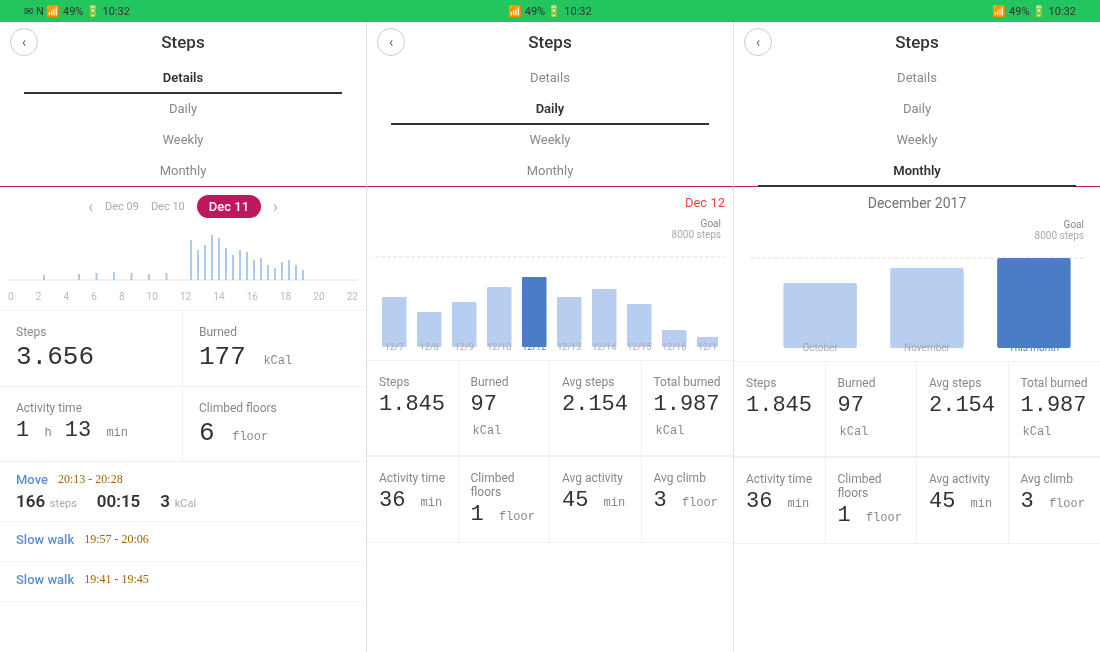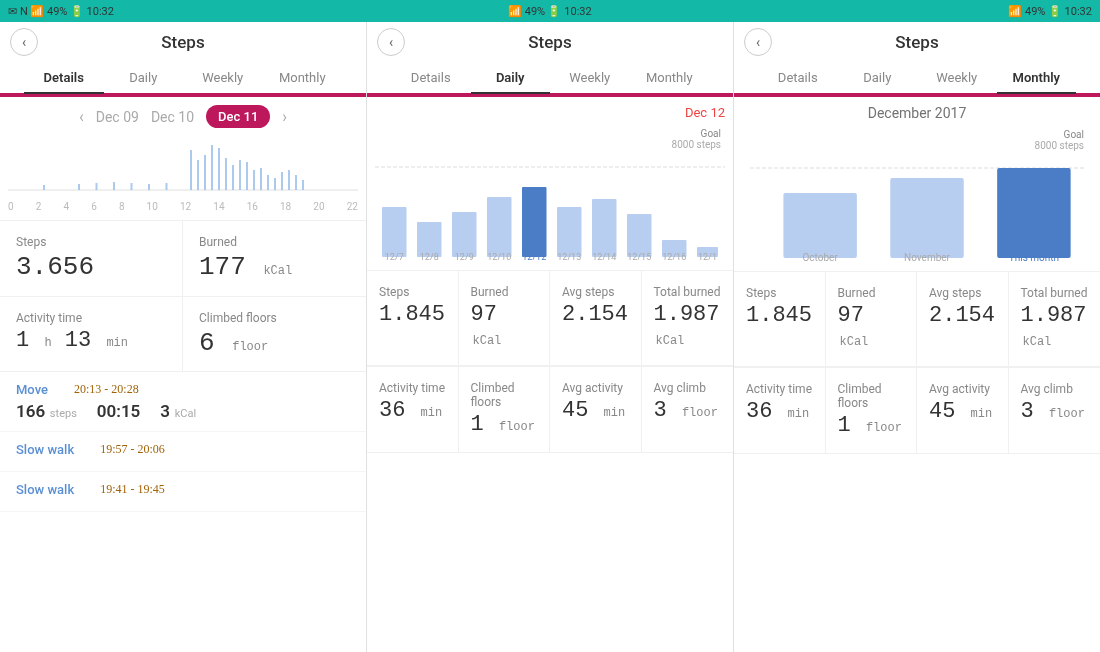--- a/index.html
+++ b/index.html
@@ -8,26 +8,26 @@
       background: #f5f5f5;
       width: 1100px;
       height: 652px;
       overflow: hidden;
       display: flex;
       flex-direction: column;
     }
 
     
     .status-bar {
-      background: #14b8a6;
+      background: #22c55e;
       height: 22px;
       display: flex;
       align-items: center;
       justify-content: space-between;
-      padding: 0 8px;
+      padding: 0 24px;
       font-size: 11px;
       color: #333;
     }
     .status-segment {
       display: flex;
       align-items: center;
       gap: 4px;
       flex: 1;
       justify-content: center;
     }
@@ -76,22 +76,23 @@
     }
     .panel-title {
       font-size: 17px;
       font-weight: 500;
       color: #333;
     }
 
     
     .tabs {
       display: flex;
-      border-bottom: 4px solid #be185d;
+      border-bottom: 1px solid #be185d;
       padding: 0 24px;
+      flex-direction: column;
     }
     .tab {
       flex: 1;
       text-align: center;
       padding: 8px 4px;
       font-size: 13px;
       color: #888;
       cursor: pointer;
       white-space: nowrap;
       position: relative;
@@ -115,21 +116,21 @@
       display: flex;
       align-items: center;
       justify-content: center;
       padding: 8px;
       gap: 12px;
       font-size: 13px;
       color: #888;
     }
     .date-nav .date-label {
       color: #aaa;
-      font-size: 14px;
+      font-size: 11px;
     }
     .date-nav .date-active {
       background: #be185d;
       color: #fff;
       padding: 4px 12px;
       border-radius: 14px;
       font-size: 13px;
       font-weight: 500;
     }
     .date-nav .nav-arrow {
@@ -192,21 +193,21 @@
       flex: 1;
       overflow-y: auto;
     }
     .activity-entry {
       padding: 10px 16px;
       border-bottom: 1px solid #f5f5f5;
     }
     .activity-header {
       display: flex;
       align-items: center;
-      gap: 26px;
+      gap: 10px;
       margin-bottom: 4px;
     }
     .activity-type {
       color: #5b8fd4;
       font-size: 13px;
       font-weight: 500;
     }
     .activity-time-range {
       color: #a16207;
       font-size: 12px;

